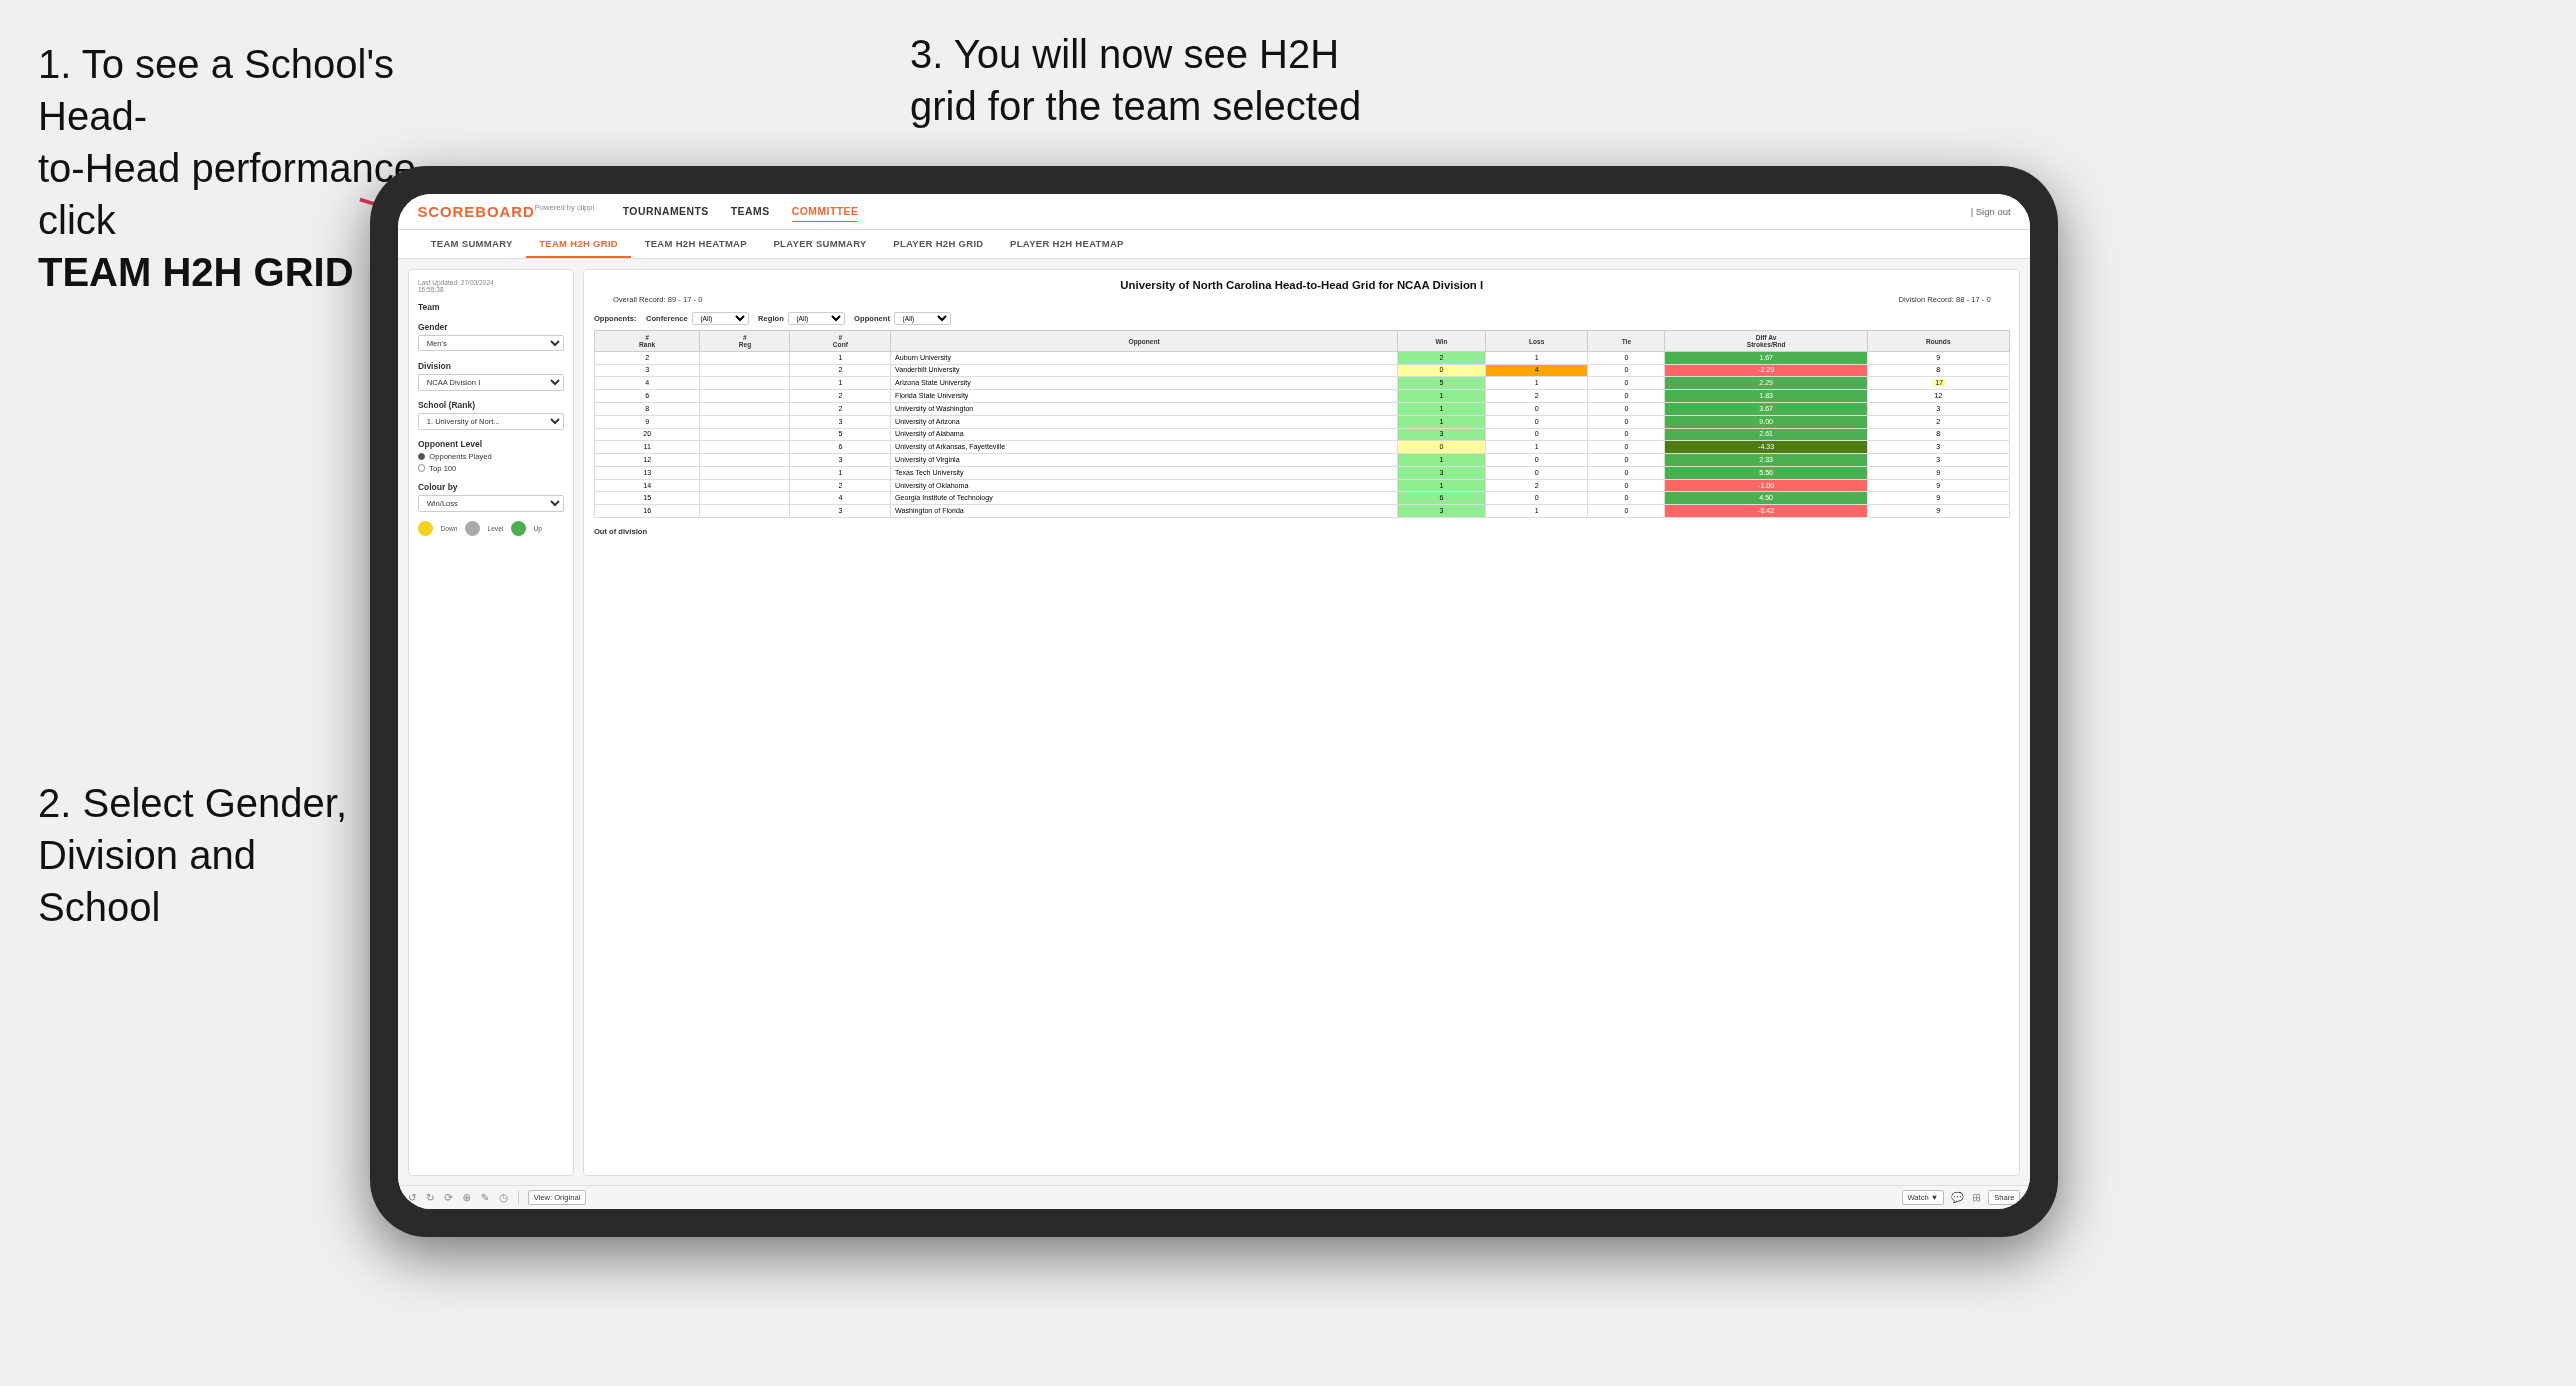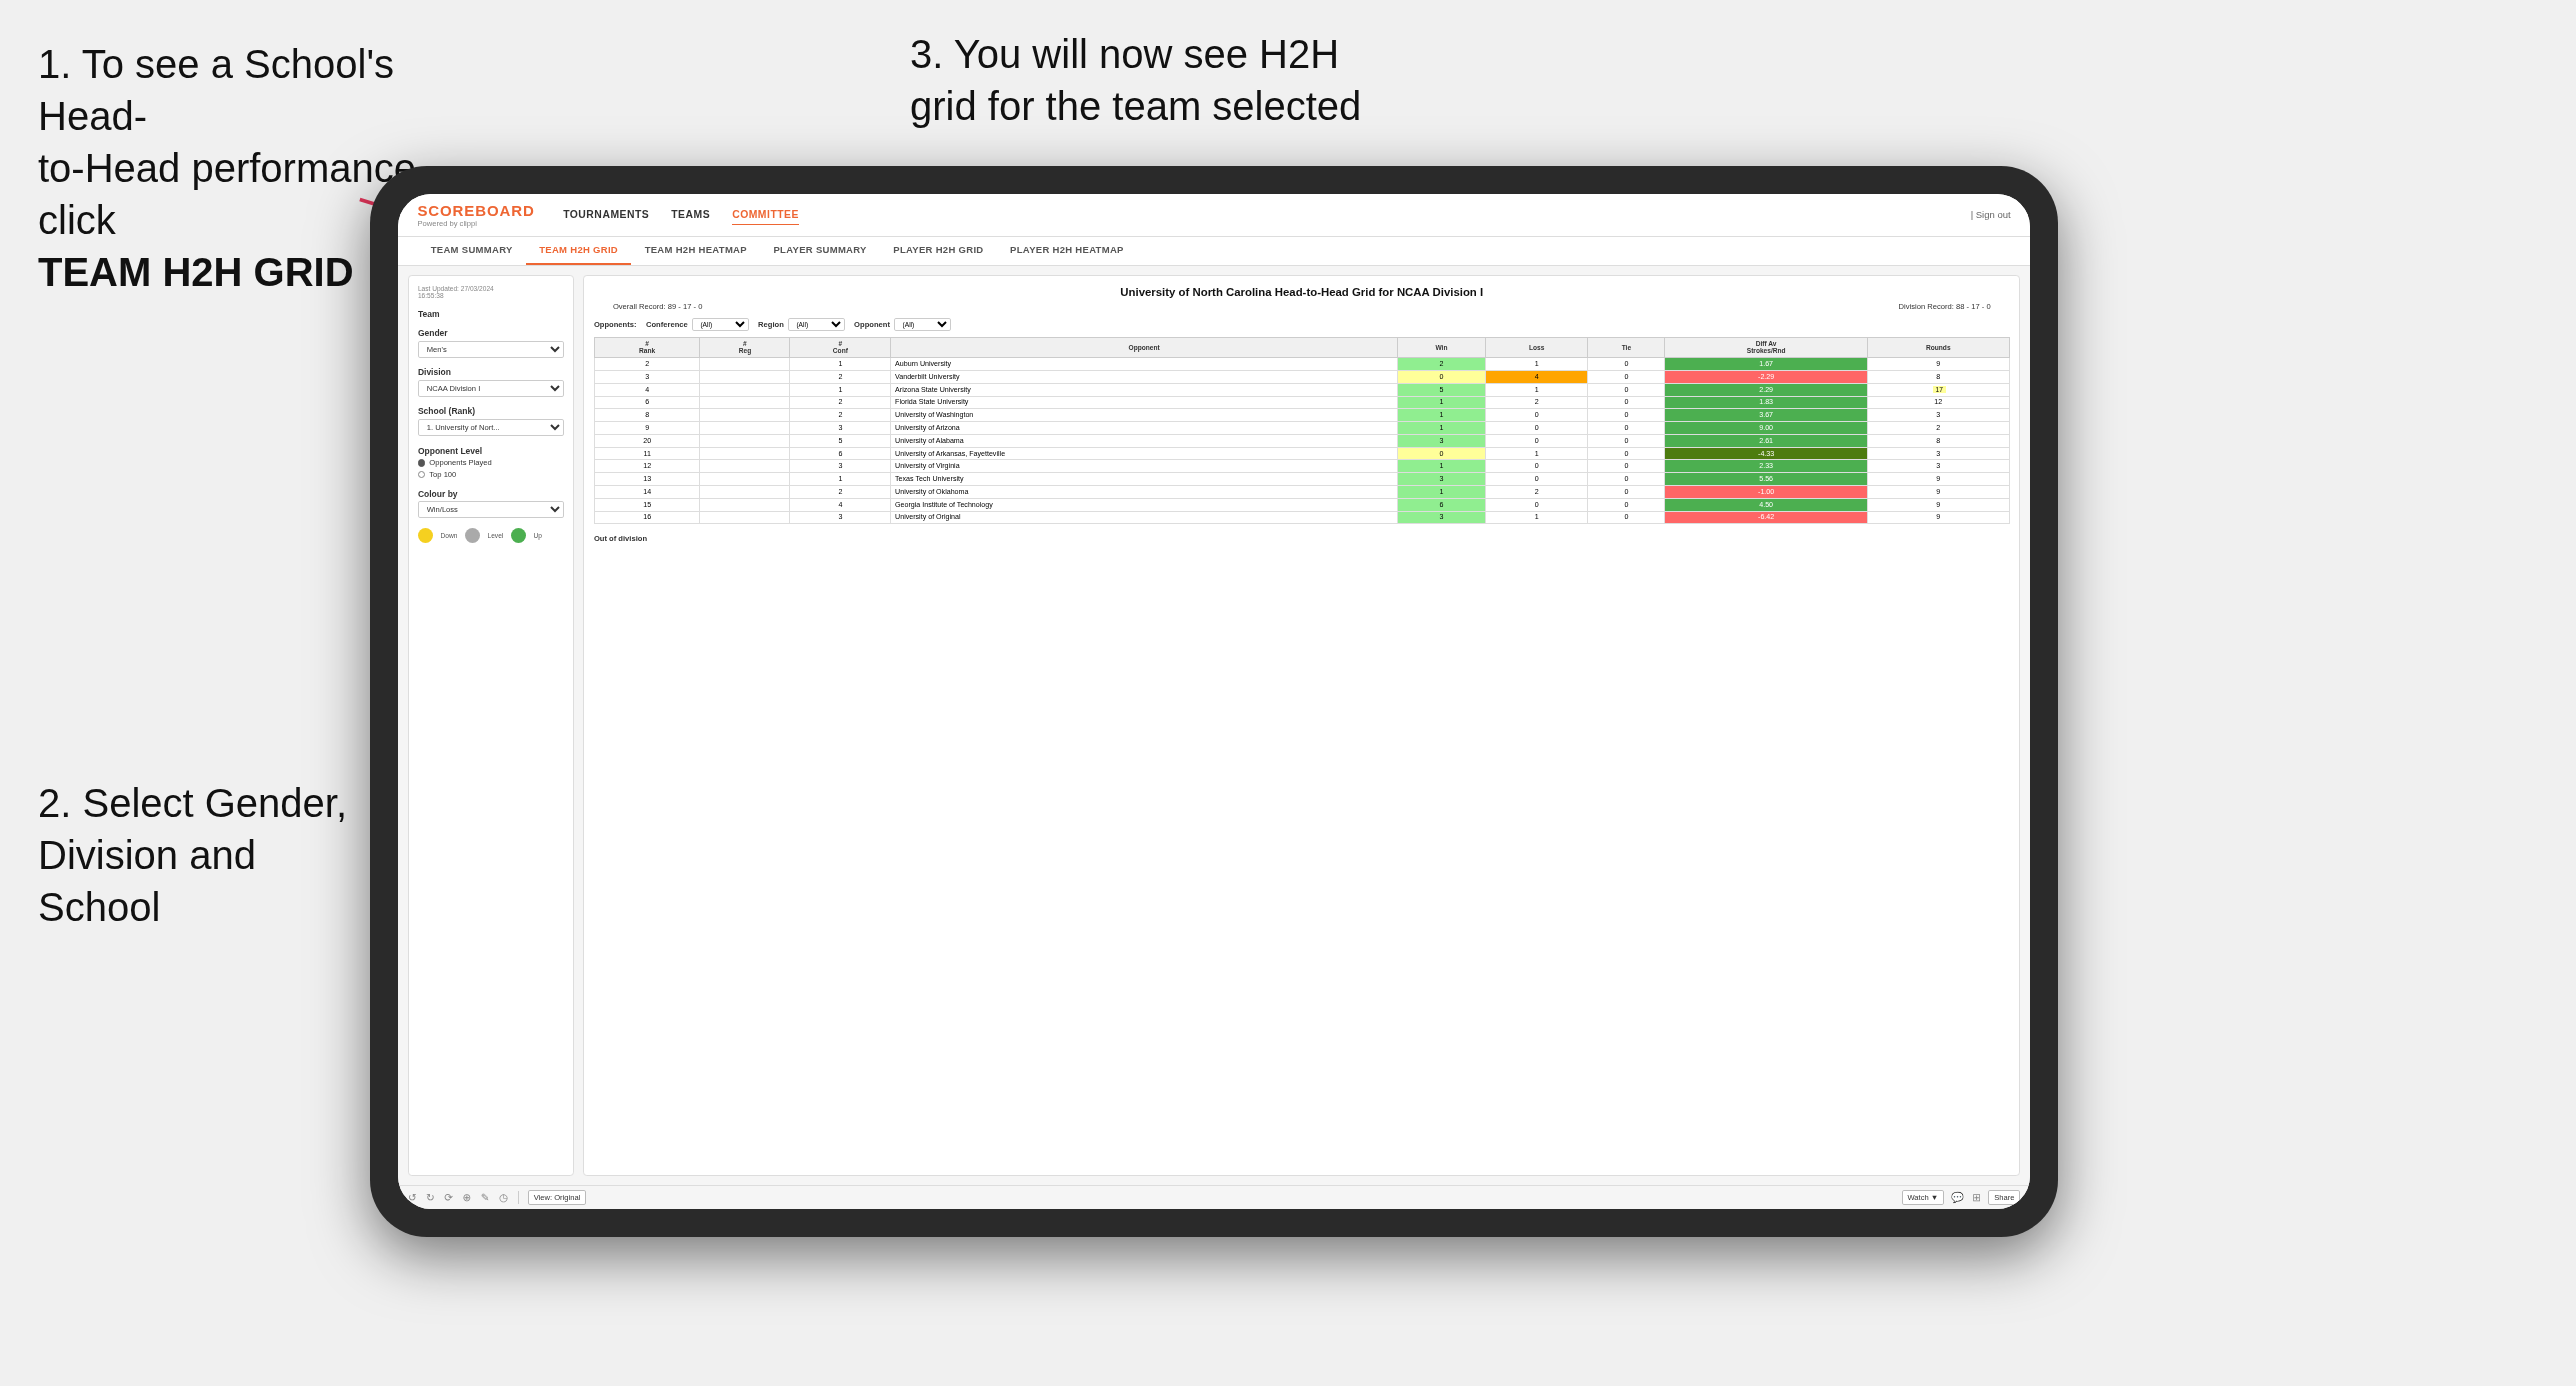--- a/index.html
+++ b/index.html
@@ -58,21 +58,21 @@
       background: #fff;
       border-bottom: 0.9px solid #ddd;
       padding: 7.6px 19px;
       display: flex;
       align-items: center;
       gap: 28.4px;
       flex-shrink: 0;
     }
     .logo-area {
       display: flex;
-      flex-direction: column;
+      flex-direction: row;
       align-items: flex-start;
     }
     .logo-text {
       font-size: 15px;
       font-weight: 900;
       color: #e63;
       letter-spacing: 0.9px;
     }
     .logo-sub {
       font-size: 7.6px;
@@ -636,21 +636,21 @@
       <td style="background:#90ee90;">6</td>
       <td style="background:;">0</td>
       <td>0</td>
       <td style="background:#4caf50;color:#fff;">4.50</td>
       <td>9</td>
     </tr>
               <tr>
       <td>16</td>
       <td></td>
       <td>3</td>
-      <td class="td-left">University of Original</td>
+      <td class="td-left">Washington of Florida</td>
       <td style="background:#90ee90;">3</td>
       <td style="background:;">1</td>
       <td>0</td>
       <td style="background:#ff6666;color:#fff;">-6.42</td>
       <td>9</td>
     </tr>
             </tbody>
         </table>
 
         <div class="out-of-div-section">

